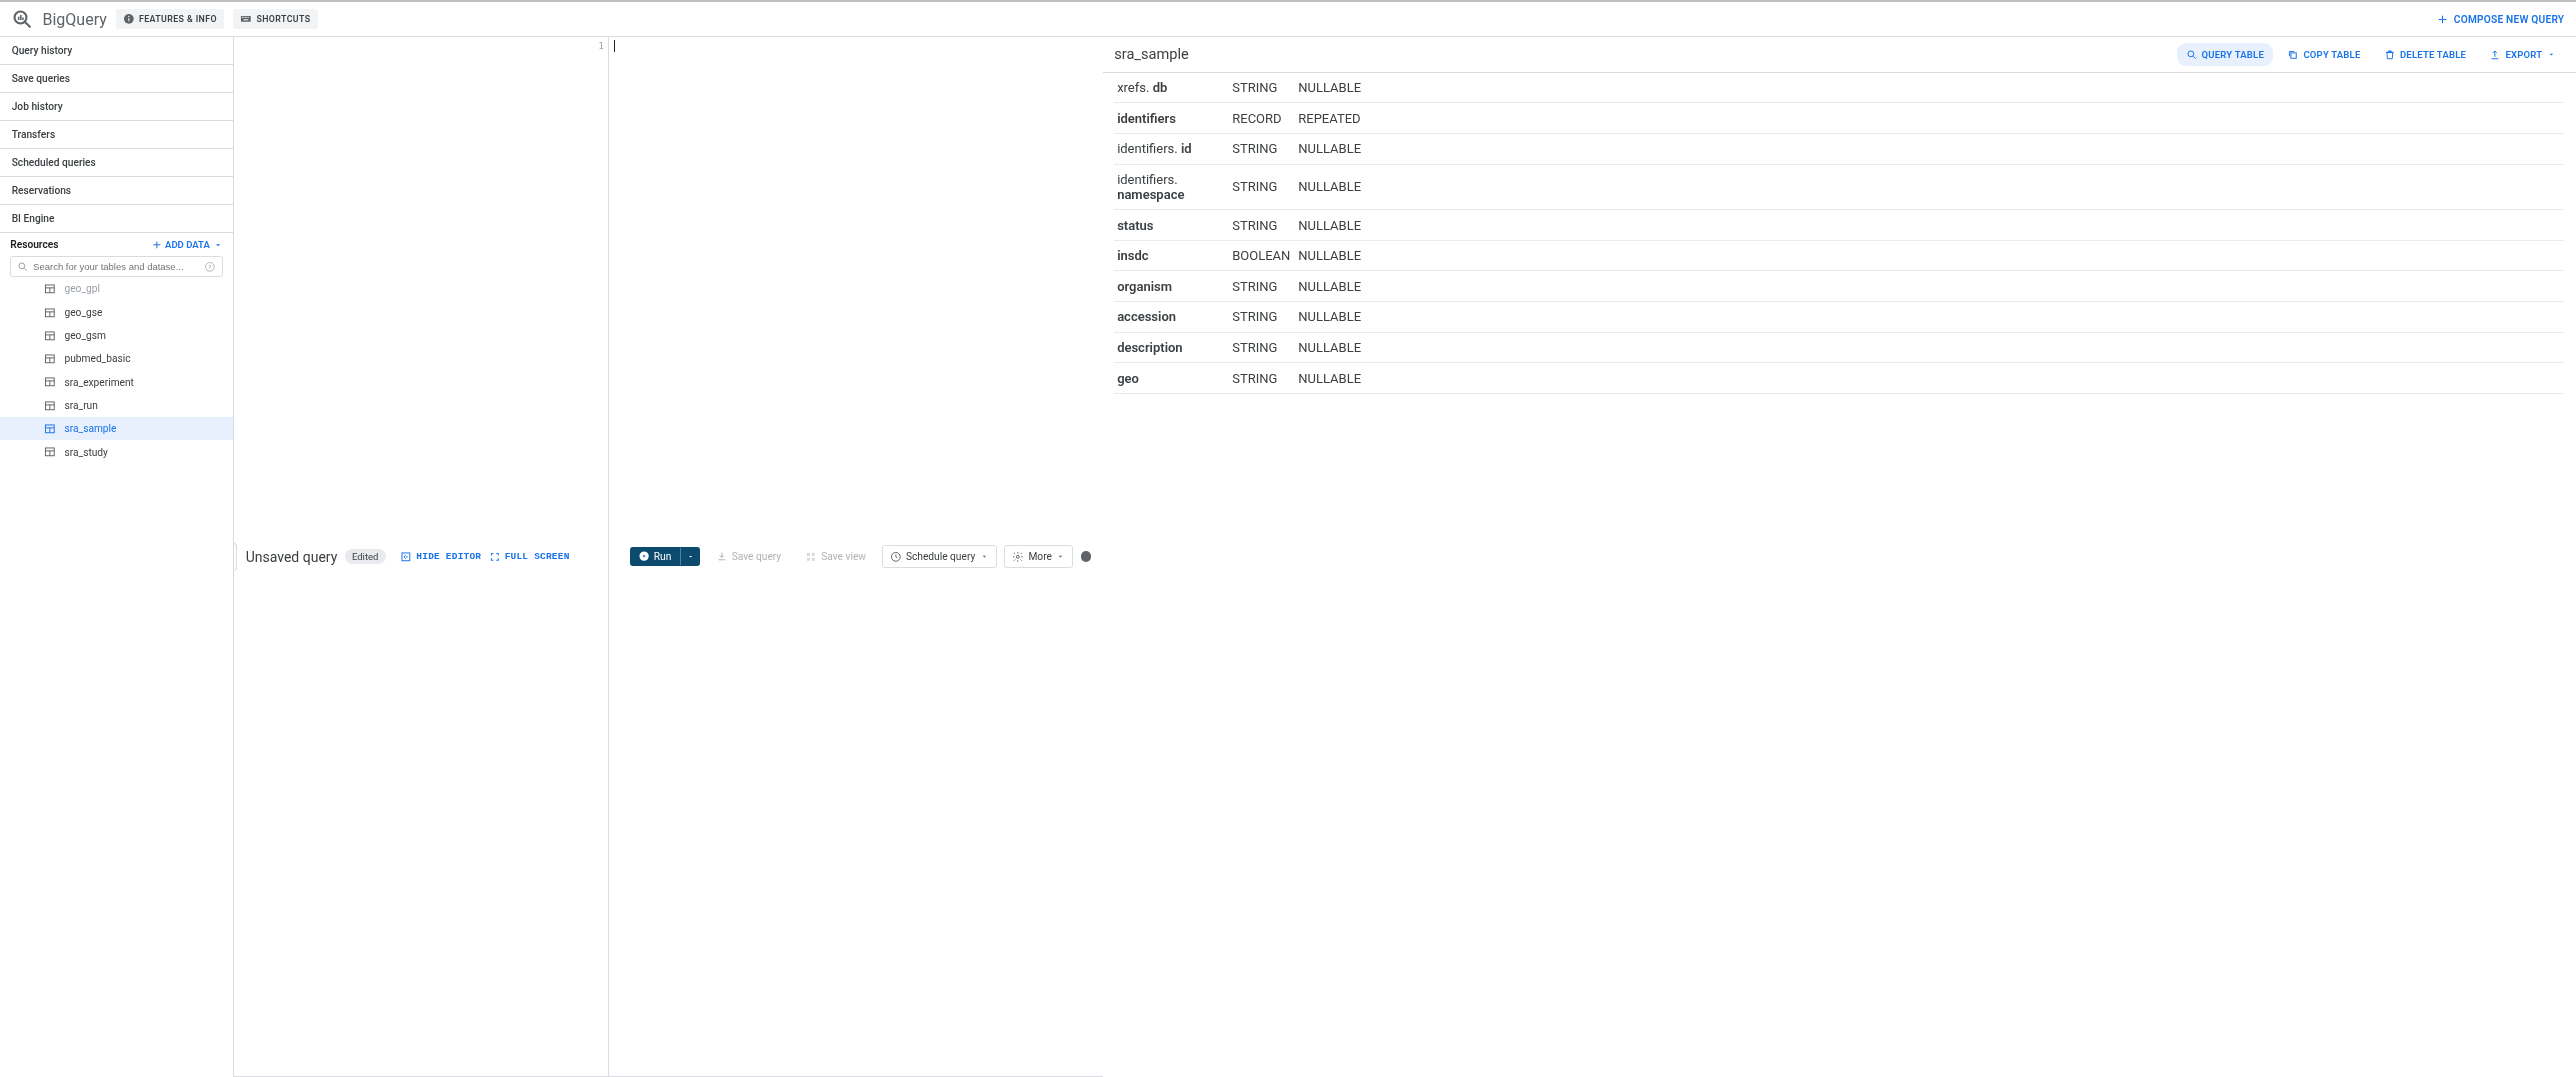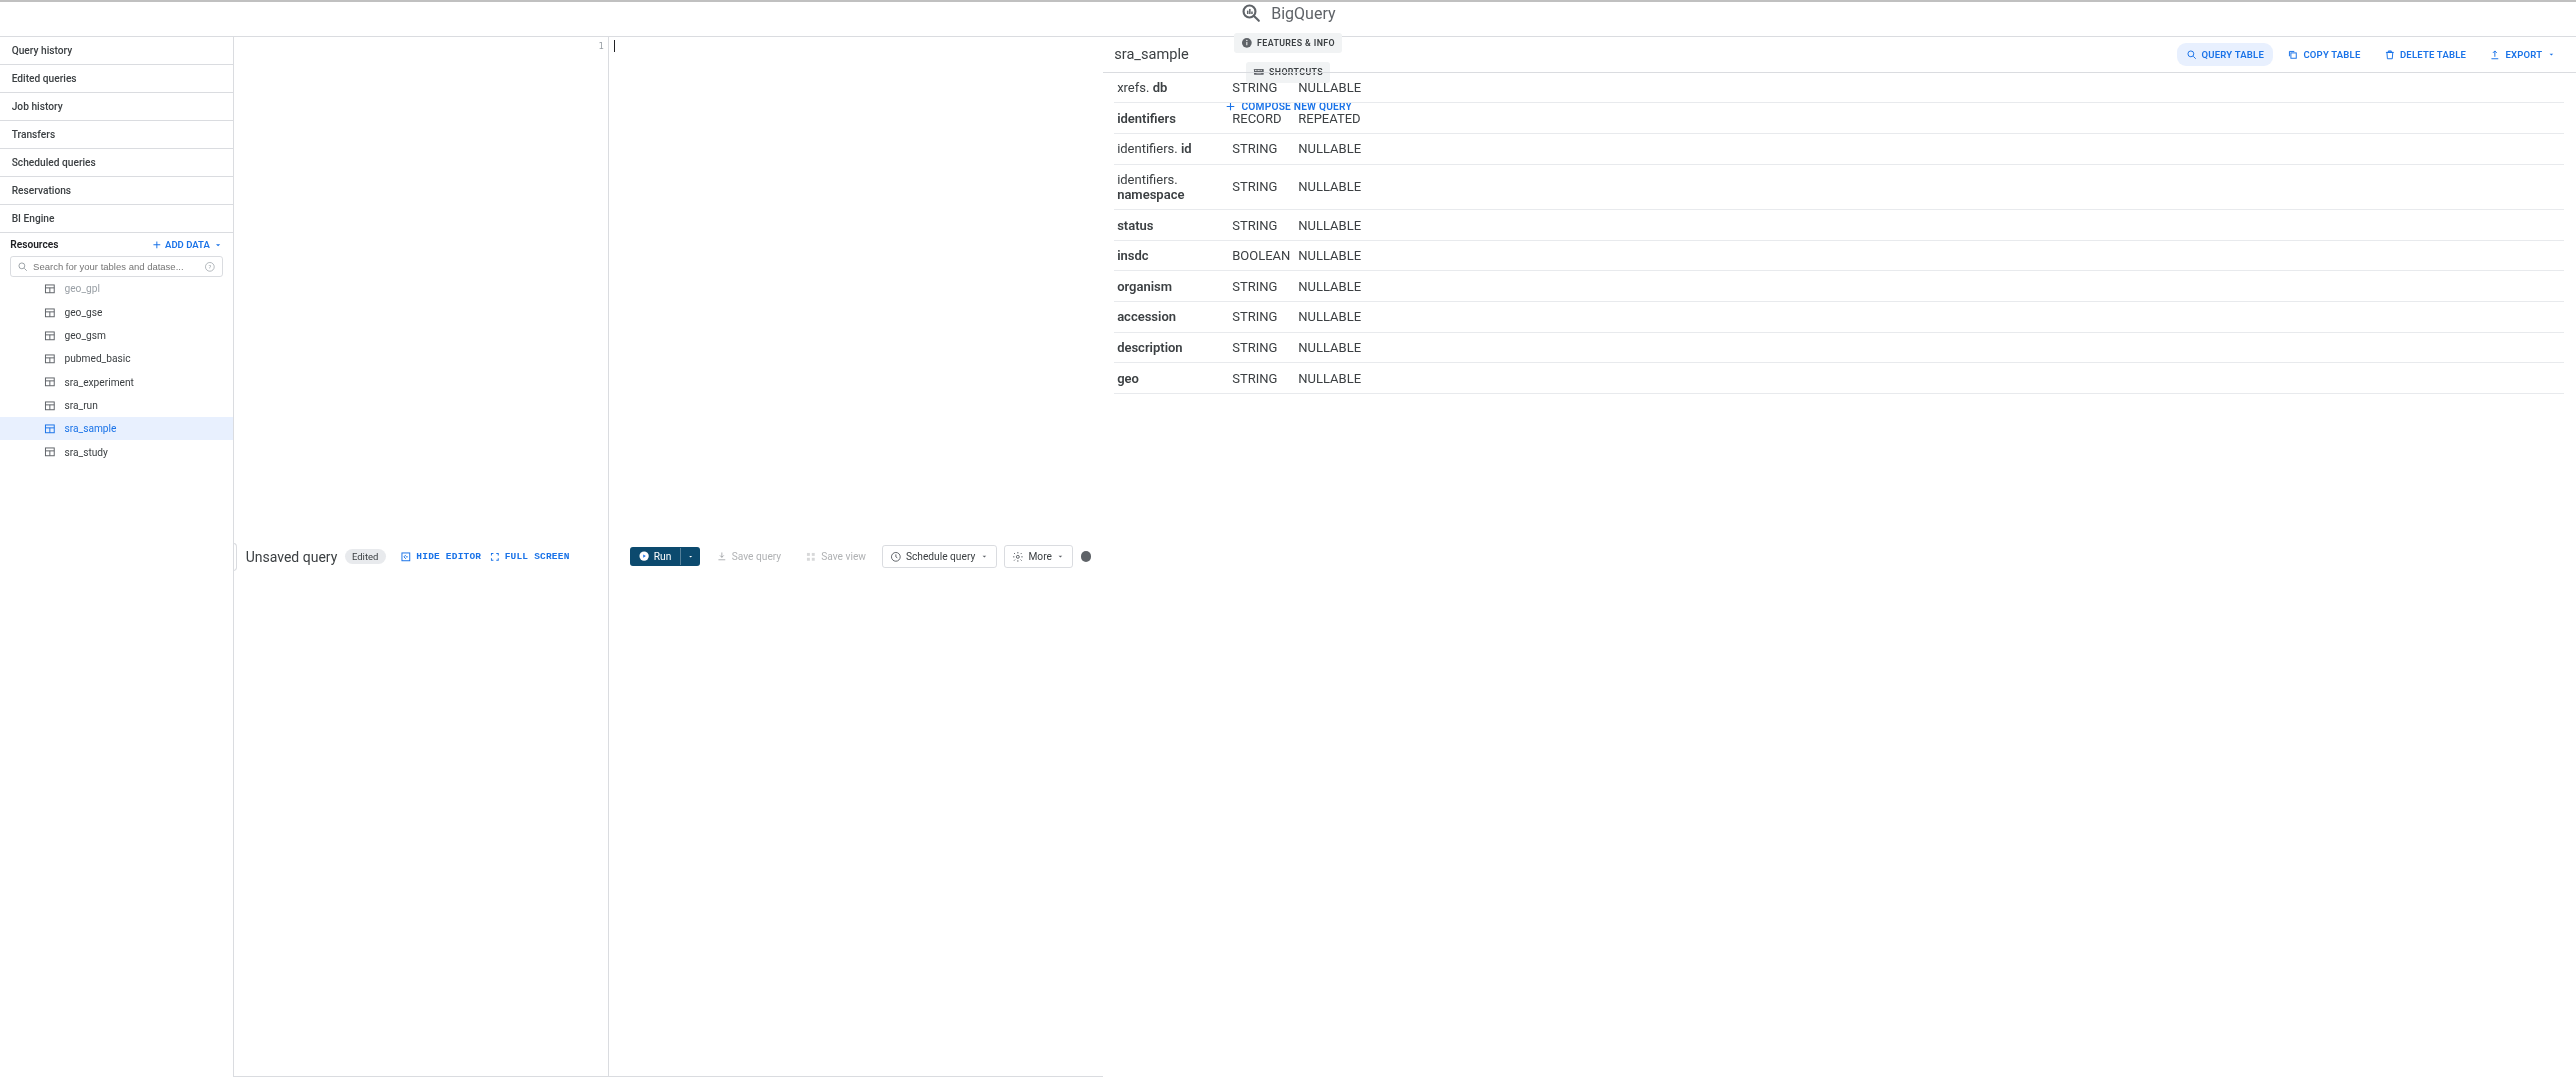--- a/index.html
+++ b/index.html
@@ -16,21 +16,20 @@
     
     
     .top-header {
       height: 37px;
       border-top: 2.2px solid #c0c0c0;
       border-bottom: 0.7px solid #dadce0;
       display: flex;
       align-items: center;
       padding: 0 11.7px;
       gap: 8.8px;
-      flex-direction: column;
     }
     .bq-logo { display:flex; align-items:center; gap: 8.8px; }
     .bq-logo-icon { width: 22px; height: 22px; display:flex; align-items:center; justify-content:center; }
     .bq-title { font-size: 16px; color: #5f6368; }
     .chip {
       background: #f1f3f4;
       border-radius: 2.9px;
       padding: 4.4px 7.3px;
       display: flex;
       align-items: center;
@@ -222,21 +221,21 @@
         <path d="M11 5h2v14h-2z M5 11h14v2H5z" fill="#1a73e8"></path>
       </svg>
     <span>COMPOSE NEW QUERY</span>
   </div>
 </div>
 
 <div class="main">
 
   <div class="sidebar">
     <div class="sidebar-section">Query history</div>
-    <div class="sidebar-section">Edited queries</div>
+    <div class="sidebar-section">Save queries</div>
     <div class="sidebar-section">Job history</div>
     <div class="sidebar-section">Transfers</div>
     <div class="sidebar-section">Scheduled queries</div>
     <div class="sidebar-section">Reservations</div>
     <div class="sidebar-section">BI Engine</div>
 
     <div class="resources-row">
       <span>Resources</span>
       <span class="add-data">
         <svg width="11.7" height="11.7" viewBox="0 0 24 24">

